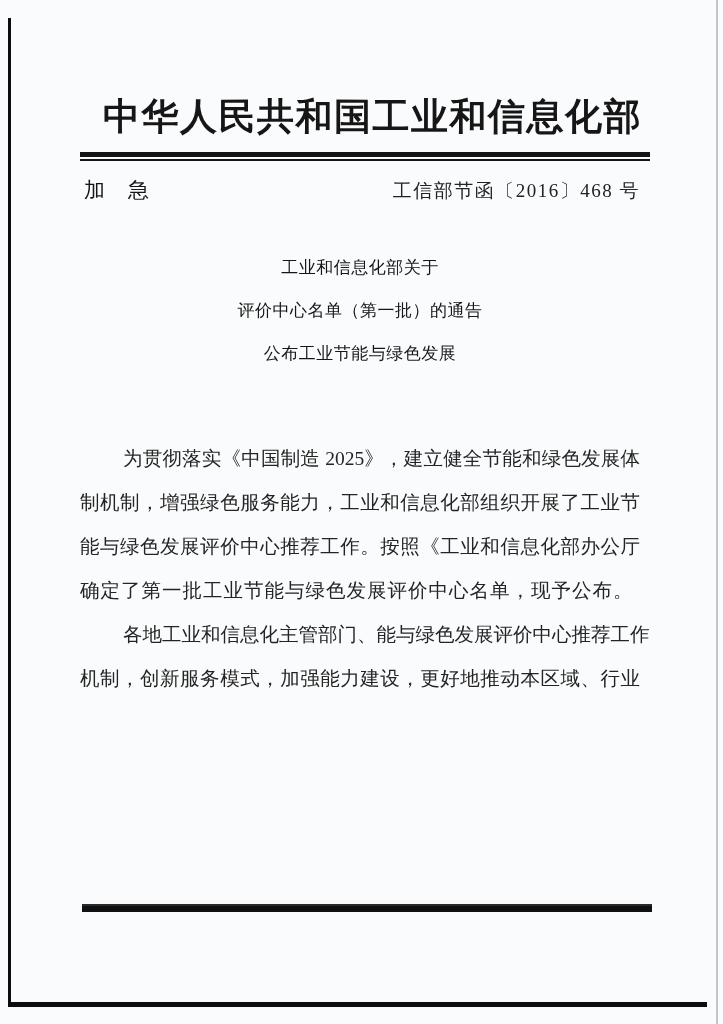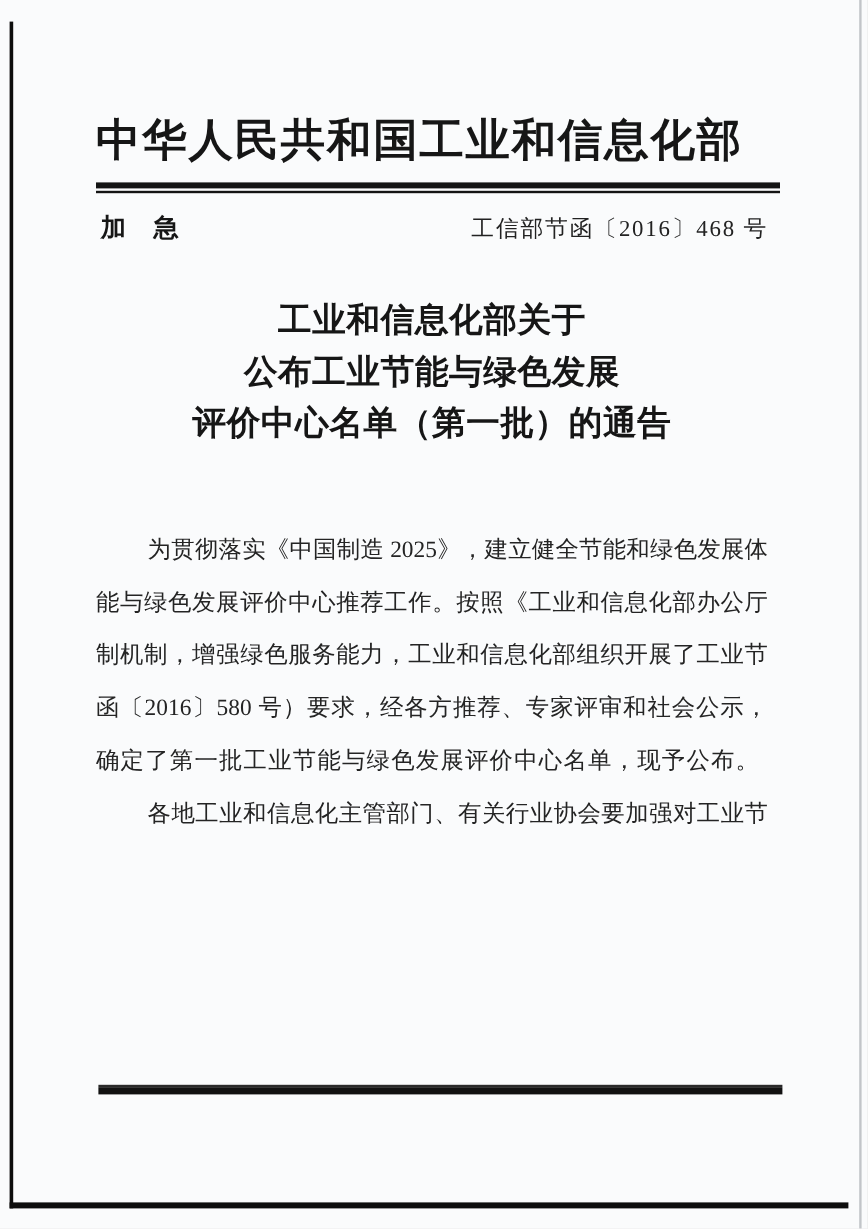--- a/index.html
+++ b/index.html
@@ -23,49 +23,49 @@
     position: absolute; left: 8px; top: 1002px;
     width: 699px; height: 5px; background: #0d0d0d;
   }
   .scan-edge-right {
     position: absolute; left: 716px; top: 0;
     width: 2px; height: 1024px; background: #c2c5c9;
   }
   
   .ministry-title {
     position: absolute; left: 80px; top: 92px; width: 562px;
-    text-align: left;
+    text-align: right;
     font-size: 37px; font-weight: bold;
     letter-spacing: 1.5px;
     color: #161616;
     white-space: nowrap;
   }
   .header-rule {
     position: absolute; left: 80px; top: 152px; width: 570px;
     height: 9px;
     border-top: 5px solid #141414;
     border-bottom: 2px solid #141414;
   }
   .meta-row {
     position: absolute; left: 84px; top: 176px; width: 556px;
     display: flex; justify-content: space-between; align-items: baseline;
   }
   .urgency {
-    font-size: 21px; font-weight: bold; color: #161616;
+    font-size: 21px; font-weight: normal; color: #161616;
     letter-spacing: 1px;
   }
   .doc-number {
     font-size: 19px; color: #222;
     letter-spacing: 1.5px;
   }
   
   .doc-title {
     position: absolute; left: 80px; top: 246px; width: 560px;
     text-align: center;
-    font-size: 28px; font-weight: bold; color: #161616;
+    font-size: 17px; font-weight: normal; color: #161616;
     line-height: 43px;
     letter-spacing: 0.5px;
   }
   
   .body-text {
     position: absolute; left: 80px; top: 437px; width: 560px;
     font-size: 19.5px; color: #242424;
     line-height: 44px;
   }
   .body-line {
@@ -96,28 +96,28 @@
 
   <div class="header-rule"></div>
 
   <div class="meta-row">
     <span class="urgency">加　急</span>
     <span class="doc-number">工信部节函〔2016〕468 号</span>
   </div>
 
   <div class="doc-title">
     <div>工业和信息化部关于</div>
+    <div>评价中心名单（第一批）的通告</div>
     <div>公布工业节能与绿色发展</div>
-    <div>评价中心名单（第一批）的通告</div>
   </div>
 
   <div class="body-text">
     <div class="body-line indent">为贯彻落实《中国制造 2025》，建立健全节能和绿色发展体</div>
+    <div class="body-line">制机制，增强绿色服务能力，工业和信息化部组织开展了工业节</div>
     <div class="body-line">能与绿色发展评价中心推荐工作。按照《工业和信息化部办公厅</div>
-    <div class="body-line">制机制，增强绿色服务能力，工业和信息化部组织开展了工业节</div>
-    <div class="body-line">函〔2016〕580 号）要求，经各方推荐、专家评审和社会公示，</div>
     <div class="body-line para-end">确定了第一批工业节能与绿色发展评价中心名单，现予公布。</div>
-    <div class="body-line indent">各地工业和信息化主管部门、有关行业协会要加强对工业节</div>
+    <div class="body-line indent">各地工业和信息化主管部门、能与绿色发展评价中心推荐工作</div>
+    <div class="body-line">机制，创新服务模式，加强能力建设，更好地推动本区域、行业</div>
   </div>
 
   <div class="footer-rule"></div>
 
 </div>
 
 </body></html>

